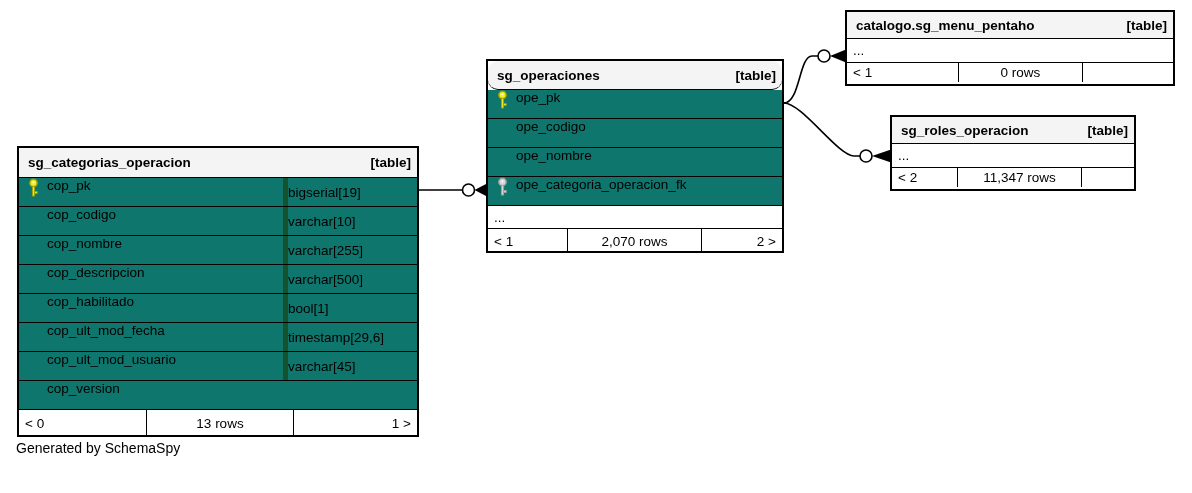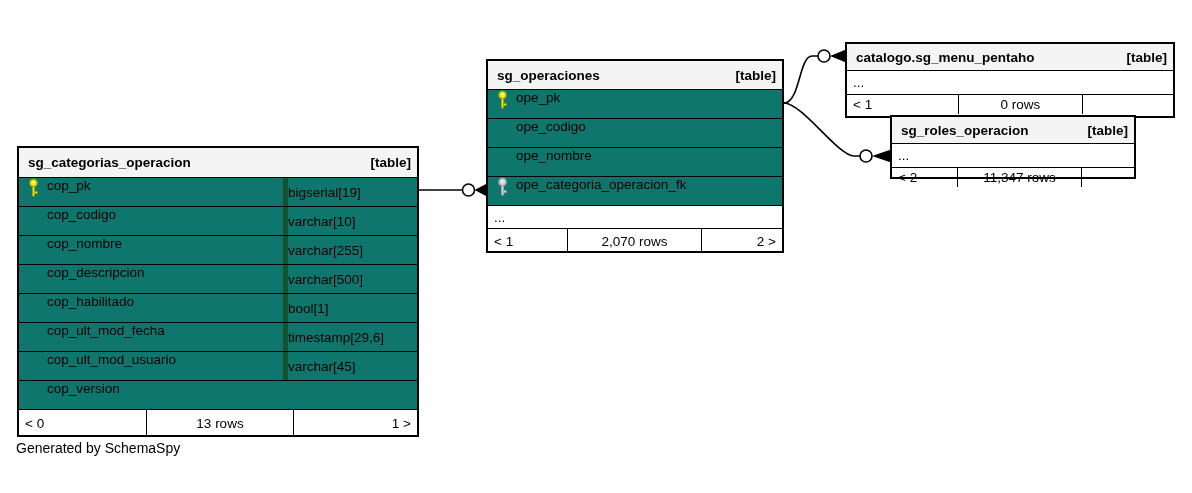--- a/index.html
+++ b/index.html
@@ -43,39 +43,39 @@
   #tbl-categorias { left:17px; top:146px; width:402px; height:291px; }
   #tbl-categorias .tbl-header { height:30px; }
   #tbl-categorias .row { height:29px; }
   #tbl-categorias .pager { height:26px; }
   #tbl-categorias .pager .prev { flex:0 0 127px; }
   #tbl-categorias .pager .rows { flex:1 1 auto; }
   #tbl-categorias .pager .next { flex:0 0 123px; }
 
   
   #tbl-operaciones { left:486px; top:59px; width:298px; height:194px; }
-  #tbl-operaciones .tbl-header { height:29px; }
+  #tbl-operaciones .tbl-header { height:29px;border-radius:10px; }
   #tbl-operaciones .row { height:29px; }
   #tbl-operaciones .ellipsis-row { height:23px; }
   #tbl-operaciones .pager { height:24px; }
   #tbl-operaciones .pager .prev { flex:0 0 79px; }
   #tbl-operaciones .pager .rows { flex:1 1 auto; }
   #tbl-operaciones .pager .next { flex:0 0 80px; }
 
   
-  #tbl-menu-pentaho { left:845px; top:10px; width:330px; height:76px;margin-top:32px; }
+  #tbl-menu-pentaho { left:845px; top:10px; width:330px; height:76px; }
   #tbl-menu-pentaho .tbl-header { height:27px; }
   #tbl-menu-pentaho .ellipsis-row { height:24px; }
   #tbl-menu-pentaho .pager { height:19px; }
   #tbl-menu-pentaho .pager .prev { flex:0 0 111px; }
   #tbl-menu-pentaho .pager .rows { flex:1 1 auto; }
   #tbl-menu-pentaho .pager .next { flex:0 0 90px; }
 
   
-  #tbl-roles { left:890px; top:115px; width:246px; height:64px; }
+  #tbl-roles { left:890px; top:115px; width:246px; height:76px; }
   #tbl-roles .tbl-header { height:27px; }
   #tbl-roles .ellipsis-row { height:24px; }
   #tbl-roles .pager { height:19px; }
   #tbl-roles .pager .prev { flex:0 0 65px; }
   #tbl-roles .pager .rows { flex:1 1 auto; }
   #tbl-roles .pager .next { flex:0 0 52px; }
 
   #relations-svg { position:absolute; left:0; top:0; z-index:1; pointer-events:none; }
 
   #generated-note { position:absolute; left:16px; top:440px; font-size:14px; }

